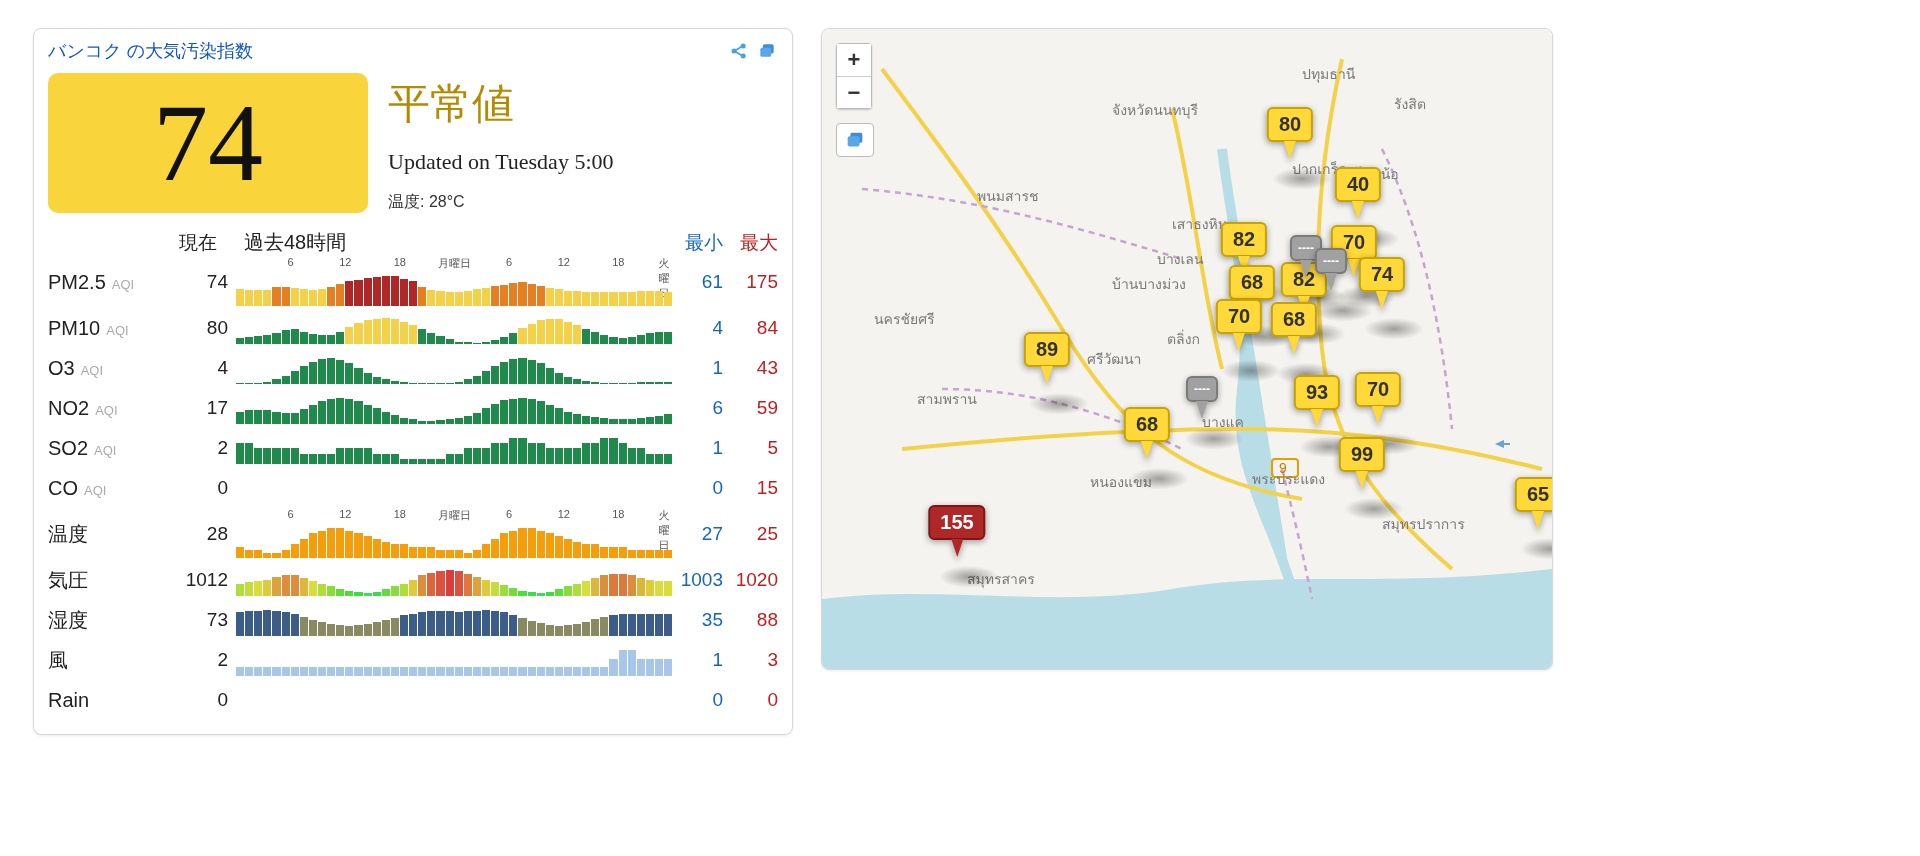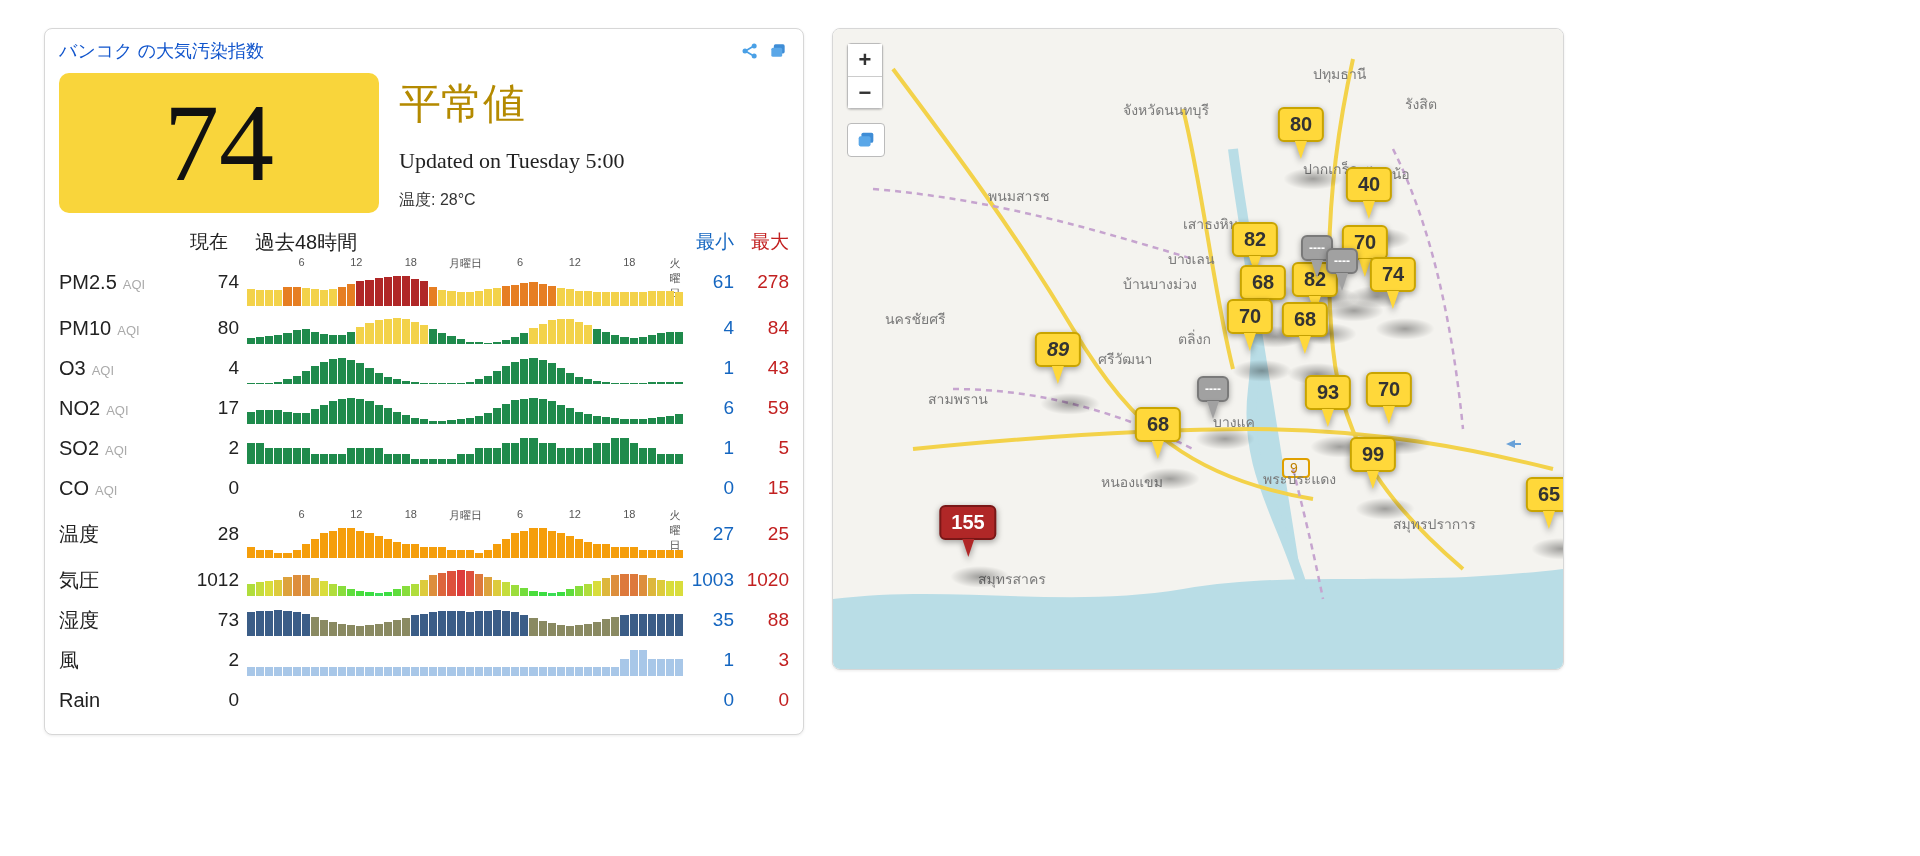--- a/index.html
+++ b/index.html
@@ -1,36 +1,36 @@
 <!DOCTYPE html>
 <html><head>
 <meta charset="utf-8">
 <style>
   html,body{margin:0;padding:0;font-family:"Helvetica Neue",Arial,Meiryo,sans-serif;color:#222;background:#fff}
-  .wrap{display:flex;gap:28px;padding:28px 44px;align-items:flex-start}
+  .wrap{display:flex;gap:28px;padding:28px 33px;align-items:flex-start}
   .panel{border:1px solid #d7d7d7;border-radius:8px;box-shadow:0 1px 3px rgba(0,0,0,.08);background:#fff;}
   .left{width:730px;padding:10px 14px 14px 14px}
   .right{width:730px;height:640px;position:relative;overflow:hidden}
   
   .hdr{display:flex;align-items:center;gap:6px;font-size:18px}
   .hdr .link{color:#1155cc}
   .hdr .tail{color:#222}
   .hdr-spacer{flex:1}
   .ico{width:22px;height:22px;display:inline-flex;align-items:center;justify-content:center}
   .ico svg{width:20px;height:20px}
   
   .bigrow{display:flex;gap:20px;margin-top:10px}
   .bigaqi{width:320px;height:140px;background:#f9d53b;border-radius:10px;display:flex;align-items:center;justify-content:center;font-size:110px;font-family:Georgia,"Times New Roman",serif;font-weight:400;color:#111}
-  .bigmeta{display:flex;flex-direction:column;justify-content:flex-start;gap:16px}
+  .bigmeta{display:flex;flex-direction:column;justify-content:space-between;gap:16px}
   .status{color:#b48a00;font-size:42px;font-family:"Noto Serif","Yu Mincho",serif}
   .updated{font-size:22px;font-family:Georgia,serif;color:#222}
   .temp{font-size:16px;color:#333}
   
   .tbl{margin-top:16px}
-  .thead{display:flex;align-items:flex-start;font-size:20px;color:#222}
+  .thead{display:flex;align-items:center;font-size:20px;color:#222}
   .thead .c-name{width:120px}
   .thead .c-cur{width:60px;text-align:center}
   .thead .c-past{flex:1;text-align:left;padding-left:8px}
   .thead .c-min{width:50px;text-align:right}
   .thead .c-max{width:55px;text-align:right}
   .row{display:flex;align-items:center;height:40px}
   .row.with-axis{height:52px}
   .c-name{width:120px;font-size:20px}
   .c-name .aqi{font-size:13px;color:#aaa;margin-left:6px}
   .c-cur{width:60px;text-align:right;font-size:19px;padding-right:8px}
@@ -166,21 +166,21 @@
                 <div style="height: 45.283%; background: rgb(243, 210, 74);"></div>
                 <div style="height: 45.283%; background: rgb(243, 210, 74);"></div>
                 <div style="height: 46.5409%; background: rgb(243, 210, 74);"></div>
                 <div style="height: 49.0566%; background: rgb(243, 210, 74);"></div>
                 <div style="height: 50.3145%; background: rgb(243, 210, 74);"></div>
                 <div style="height: 49.0566%; background: rgb(243, 210, 74);"></div>
                 <div style="height: 46.5409%; background: rgb(243, 210, 74);"></div>
               </div>
             </div>
             <div class="c-min">61</div>
-            <div class="c-max">278</div>
+            <div class="c-max">175</div>
           </div>
           <div class="row">
             <div class="c-name"><span>PM10</span><span class="aqi">AQI</span></div>
             <div class="c-cur">80</div>
             <div class="c-chart">
               <div class="bars">
                 <div style="height: 21.4286%; background: rgb(31, 138, 76);"></div>
                 <div style="height: 26.1905%; background: rgb(31, 138, 76);"></div>
                 <div style="height: 30.9524%; background: rgb(31, 138, 76);"></div>
                 <div style="height: 35.7143%; background: rgb(31, 138, 76);"></div>
@@ -857,21 +857,21 @@
         <div class="marker" style="left: 417px; top: 322px;">
           <div class="bubble ">70</div>
           <div class="tail "></div>
         </div>
         <div class="shadow" style="left: 472px; top: 325px;"></div>
         <div class="marker" style="left: 472px; top: 325px;">
           <div class="bubble ">68</div>
           <div class="tail "></div>
         </div>
         <div class="shadow" style="left: 225px; top: 355px;"></div>
-        <div class="marker" style="left: 225px; top: 355px; font-style: italic;">
+        <div class="marker" style="left: 225px; top: 355px;">
           <div class="bubble ">89</div>
           <div class="tail "></div>
         </div>
         <div class="shadow" style="left: 495px; top: 398px;"></div>
         <div class="marker" style="left: 495px; top: 398px;">
           <div class="bubble ">93</div>
           <div class="tail "></div>
         </div>
         <div class="shadow" style="left: 556px; top: 395px;"></div>
         <div class="marker" style="left: 556px; top: 395px;">

